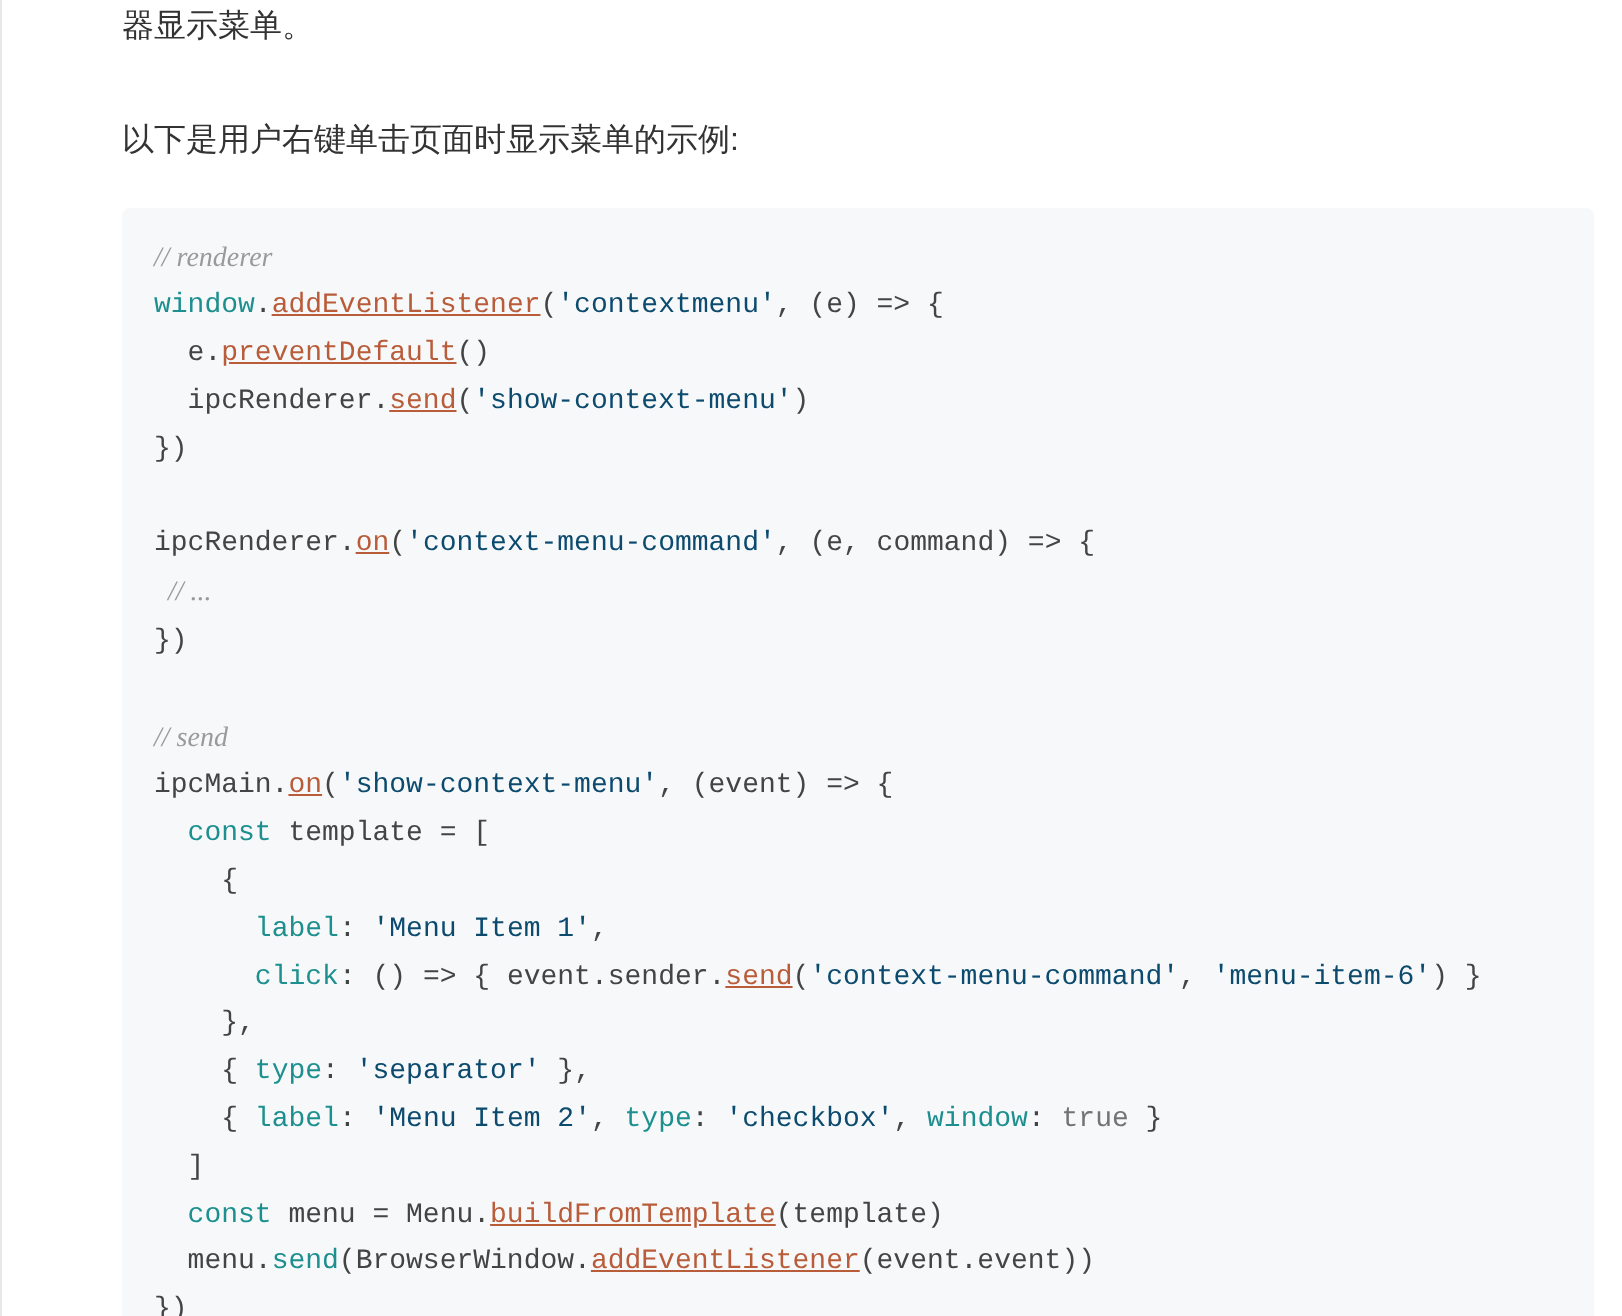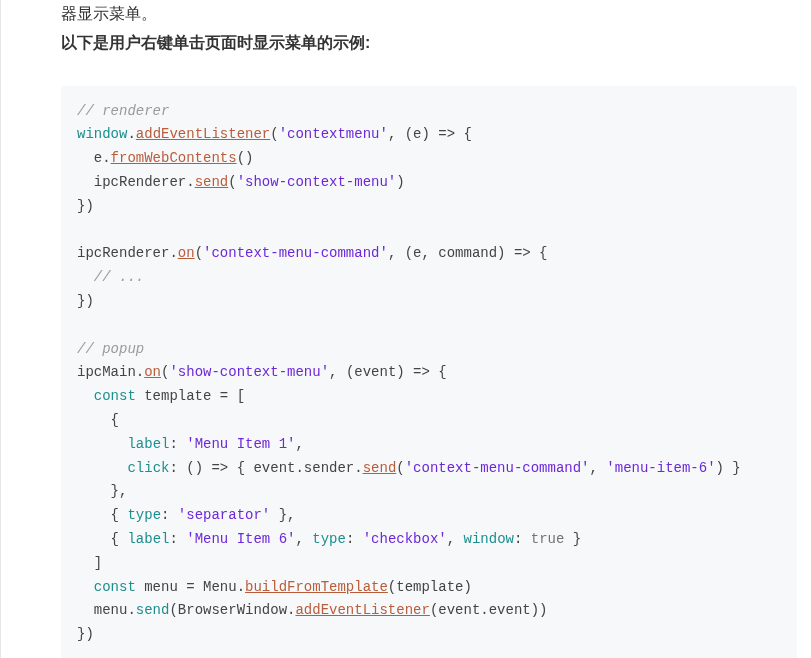--- a/index.html
+++ b/index.html
@@ -15,69 +15,69 @@
     padding: 0 0 8px 0;
     min-height: 658px;
     position: relative;
   }
   .text-block {
     margin: 0 0 0 60px;
     font-size: 16px;
     line-height: 1.8;
     color: #333;
   }
-  .para-top   { padding-top: 0; }
-  .para-mid   { margin-bottom: 28px; font-weight: bold; }
+  .para-top   { padding-top: 0; margin-bottom: 28px; }
+  .para-mid   { margin-bottom: 18px; }
   .codebox {
     margin: 0 14px 0 60px;
     background: #f6f8fa;
     border-radius: 4px;
     padding: 14px 16px 14px 16px;
     overflow-x: auto;
   }
   pre {
     margin: 0;
     font-family: "SFMono-Regular", Consolas, "Liberation Mono", Menlo, monospace;
     font-size: 14px;
     line-height: 1.7;
     color: #444;
     white-space: pre;
   }
-  .c-comment  { color: #9a9a9a; font-style: italic; }
+  .c-comment  { color: #9a9a9a; font-style: italic; font-family: Liberation Serif, serif; }
   .c-obj      { color: #1d8f8f; margin-top: 20px; }   
   .c-func     { color: #b95c3a; text-decoration: underline; }   
-  .c-str      { color: #6d28d9; }   
+  .c-str      { color: #0c4a6e; }   
   .c-true     { color: #737373; }
 </style>
 </head>
 <body>
 
 <div class="wrap">
   <p class="text-block para-top">器显示菜单。</p>
   <p class="text-block para-mid">以下是用户右键单击页面时显示菜单的示例:</p>
 
   <div class="codebox">
 <pre><span class="c-comment">// renderer</span>
 <span class="c-obj">window</span>.<span class="c-func">addEventListener</span>(<span class="c-str">'contextmenu'</span><span>, (e) =&gt; {</span>
-<span>  e.</span><span class="c-func">fromWebContents</span><span>()</span>
+<span>  e.</span><span class="c-func">preventDefault</span><span>()</span>
 <span>  ipcRenderer.</span><span class="c-func">send</span>(<span class="c-str">'show-context-menu'</span><span>)</span>
 <span>})</span>
 
 <span>ipcRenderer.</span><span class="c-func">on</span>(<span class="c-str">'context-menu-command'</span><span>, (e, command) =&gt; {</span>
 <span class="c-comment">  // ...</span>
 <span>})</span>
 
-<span class="c-comment">// popup</span>
+<span class="c-comment">// send</span>
 <span>ipcMain.</span><span class="c-func">on</span>(<span class="c-str">'show-context-menu'</span><span>, (event) =&gt; {</span>
 <span class="c-obj">  const</span><span> template = [</span>
 <span>    {</span>
       <span class="c-obj">label</span><span>: </span><span class="c-str">'Menu Item 1'</span><span>,</span>
       <span class="c-obj">click</span><span>: () =&gt; { event.sender.</span><span class="c-func">send</span>(<span class="c-str">'context-menu-command'</span>, <span class="c-str">'menu-item-6'</span><span>) }</span>
 <span>    },</span>
 <span>    { </span><span class="c-obj">type</span><span>: </span><span class="c-str">'separator'</span><span> },</span>
-<span>    { </span><span class="c-obj">label</span><span>: </span><span class="c-str">'Menu Item 6'</span>, <span class="c-obj">type</span><span>: </span><span class="c-str">'checkbox'</span>, <span class="c-obj">window</span><span>: </span><span class="c-true">true</span><span> }</span>
+<span>    { </span><span class="c-obj">label</span><span>: </span><span class="c-str">'Menu Item 2'</span>, <span class="c-obj">type</span><span>: </span><span class="c-str">'checkbox'</span>, <span class="c-obj">window</span><span>: </span><span class="c-true">true</span><span> }</span>
 <span>  ]</span>
 <span class="c-obj">  const</span><span> menu = Menu.</span><span class="c-func">buildFromTemplate</span><span>(template)</span>
 <span>  menu.</span><span class="c-obj">send</span><span>(BrowserWindow.</span><span class="c-func">addEventListener</span><span>(event.event))</span>
 <span>})</span></pre>
   </div>
 
 </div>
 
 </body></html>

